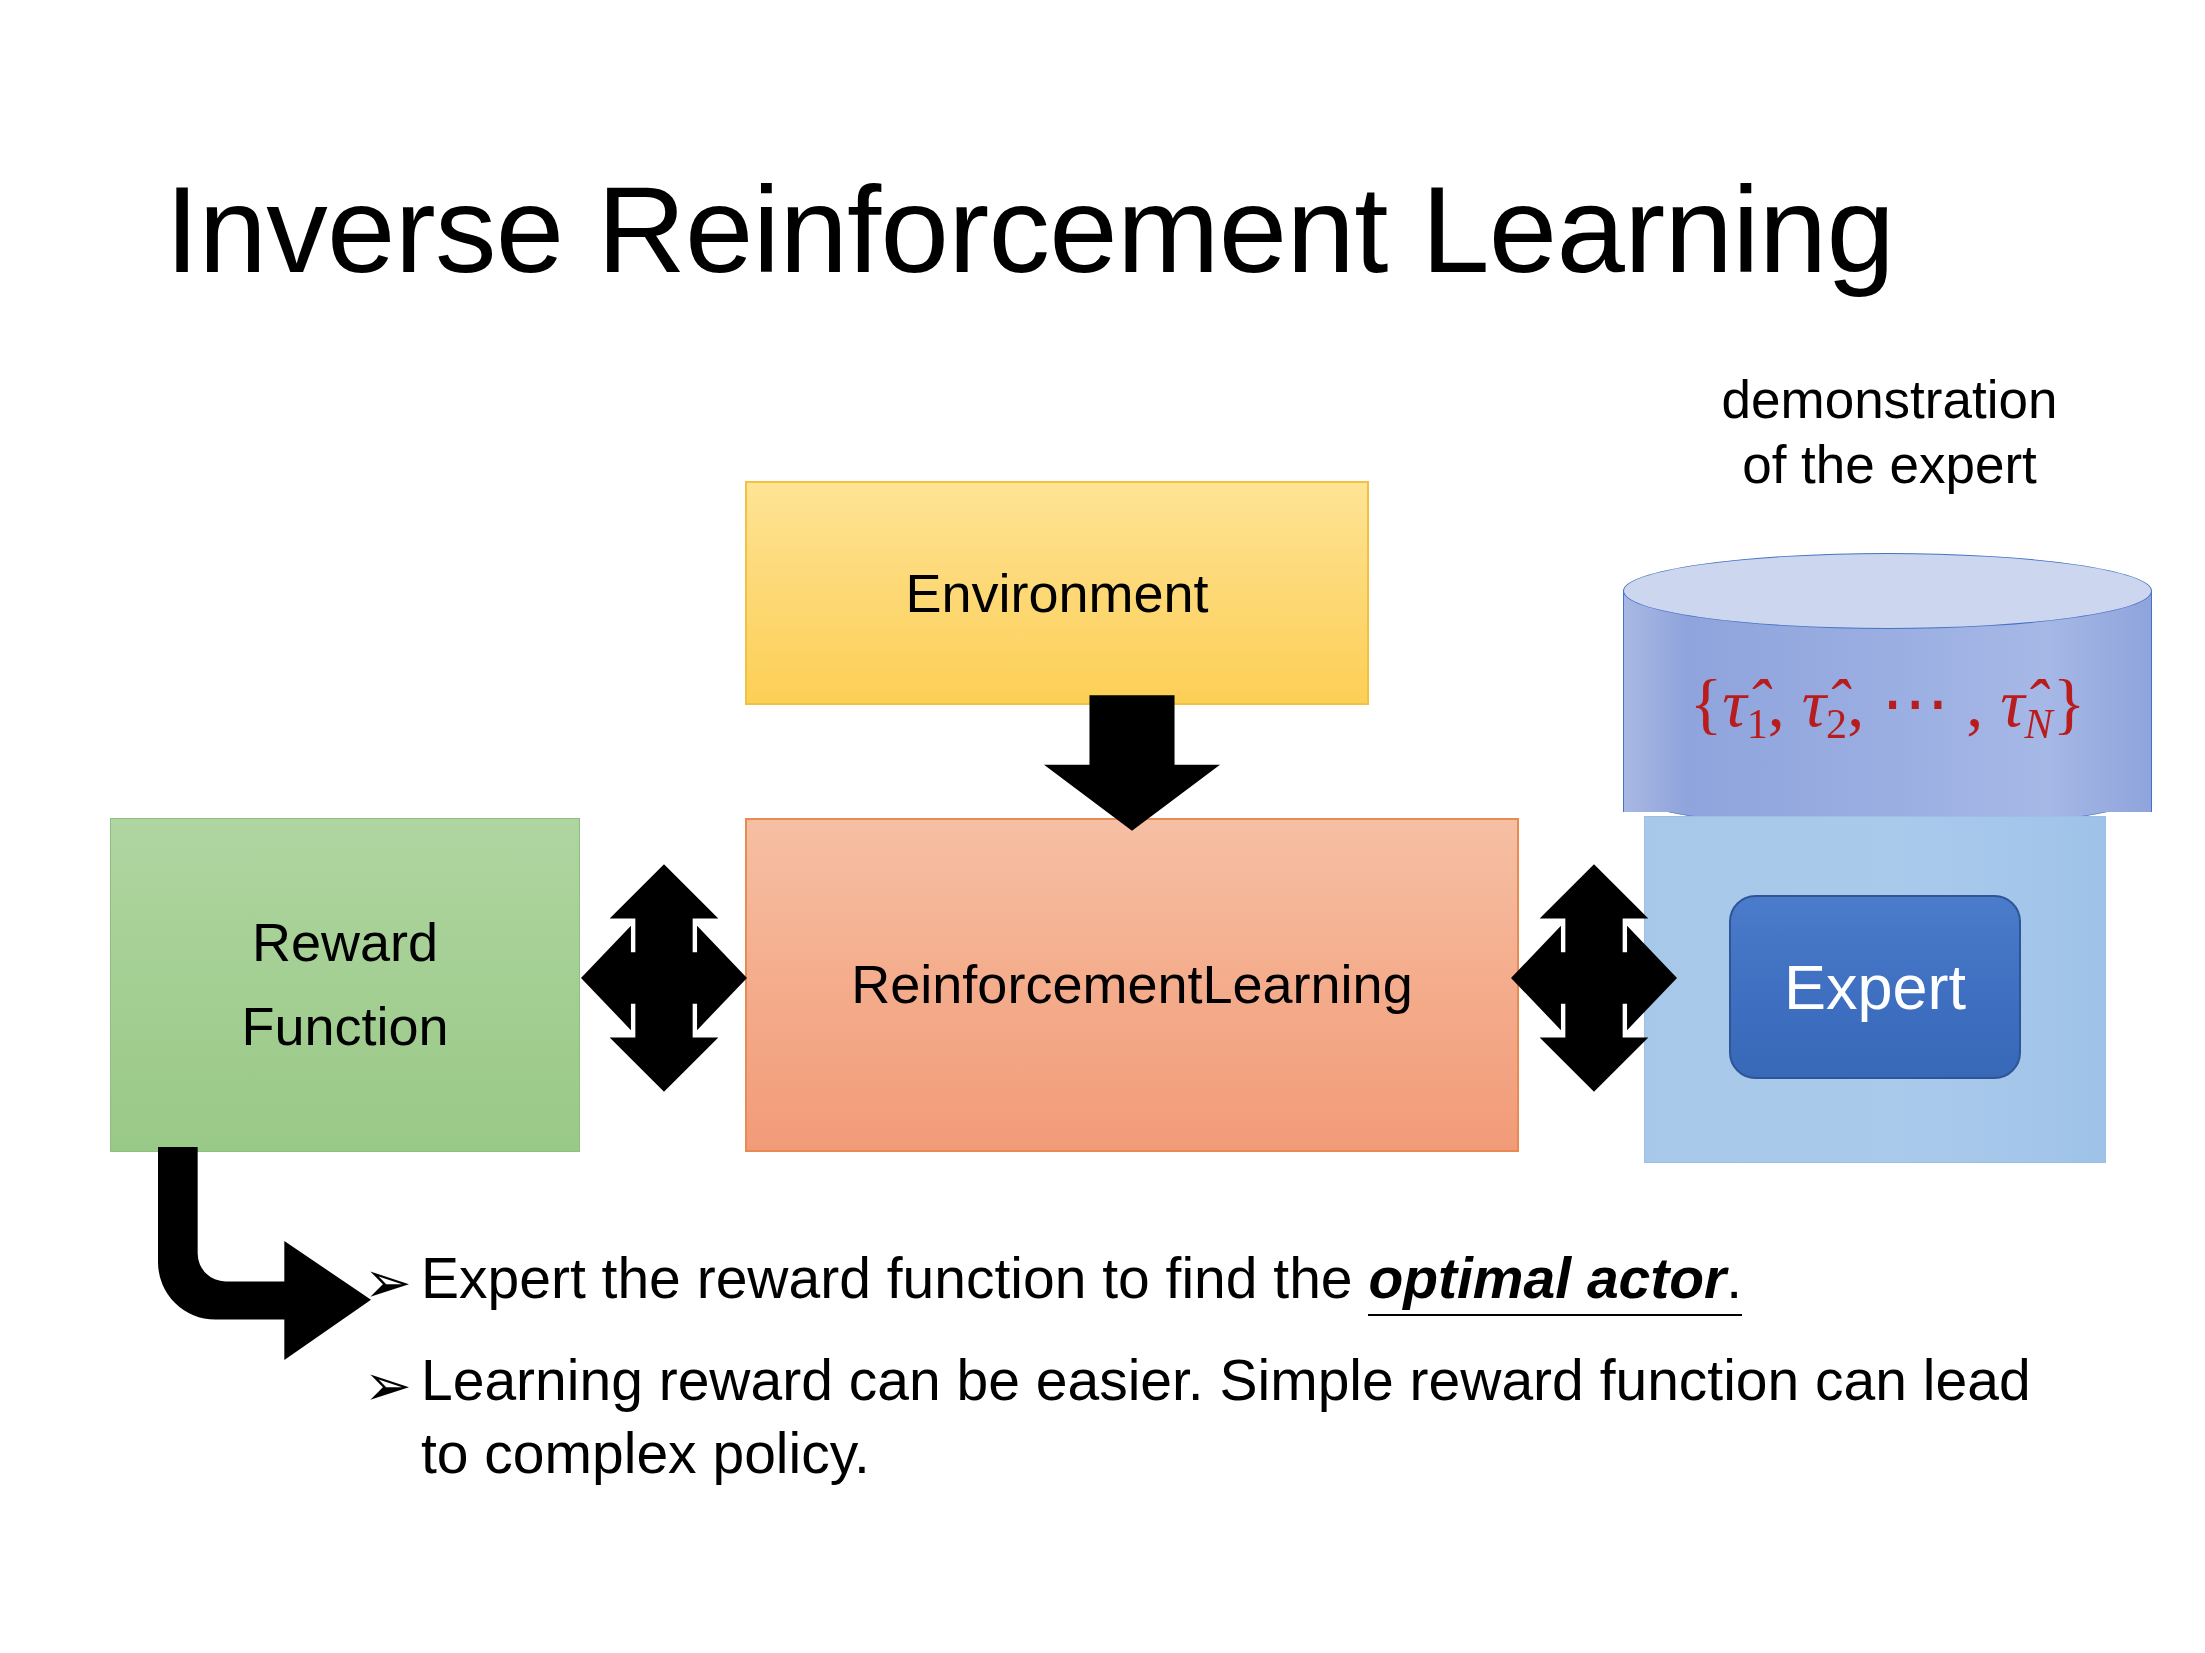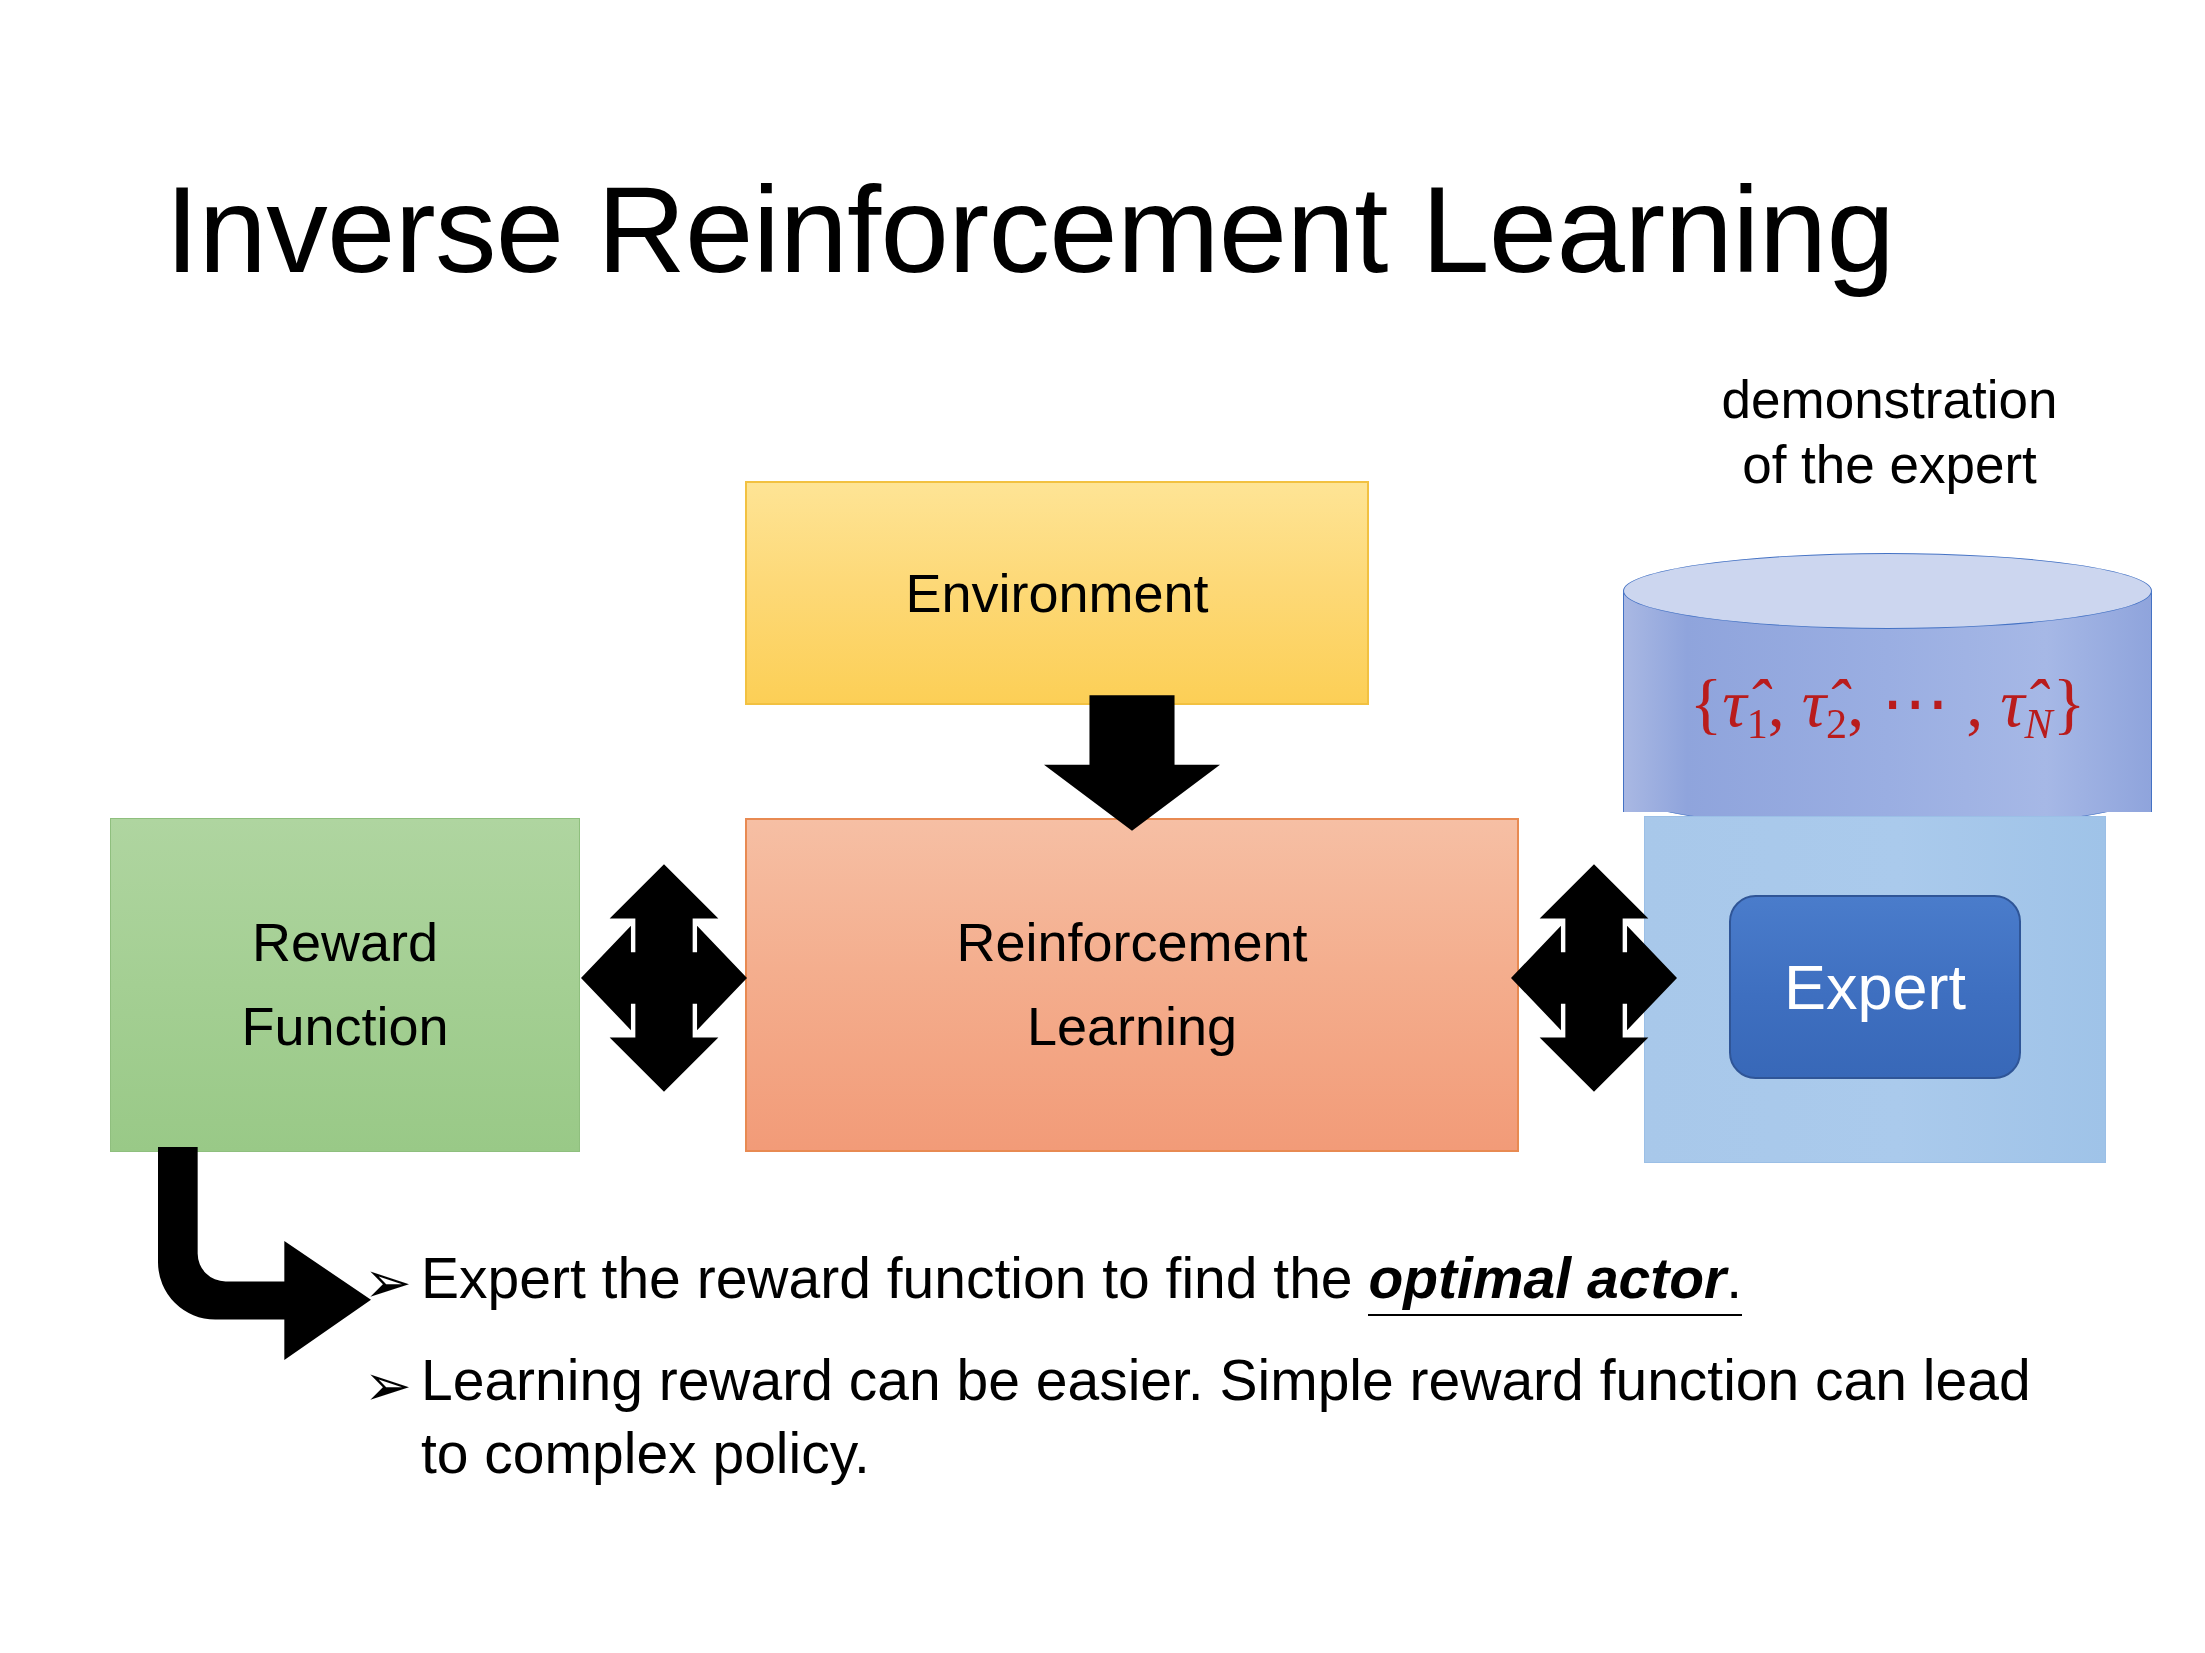--- a/index.html
+++ b/index.html
@@ -55,21 +55,20 @@
 
   
   #rl-box {
     left: 745px;
     top: 818px;
     width: 774px;
     height: 334px;
     background: linear-gradient(to bottom, #F6BFA4 0%, #F4AE8E 45%, #F29B78 100%);
     border: 2.2px solid #E88A52;
     font-size: 54px;
-    flex-direction: column;
     line-height: 1.55;
   }
 
   
   #reward-box {
     left: 110px;
     top: 818px;
     width: 470px;
     height: 334px;
     background: linear-gradient(to bottom, #AFD5A0 0%, #A4CF93 50%, #99C987 100%);

